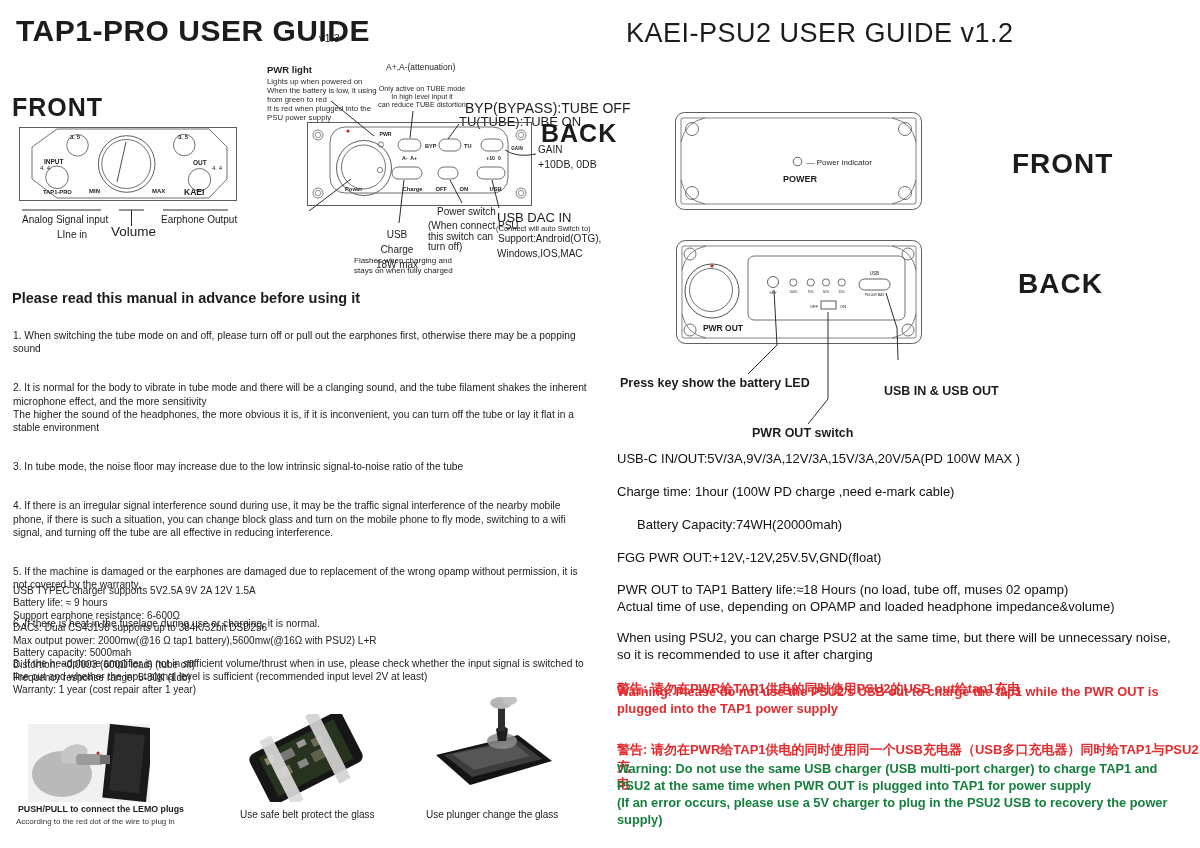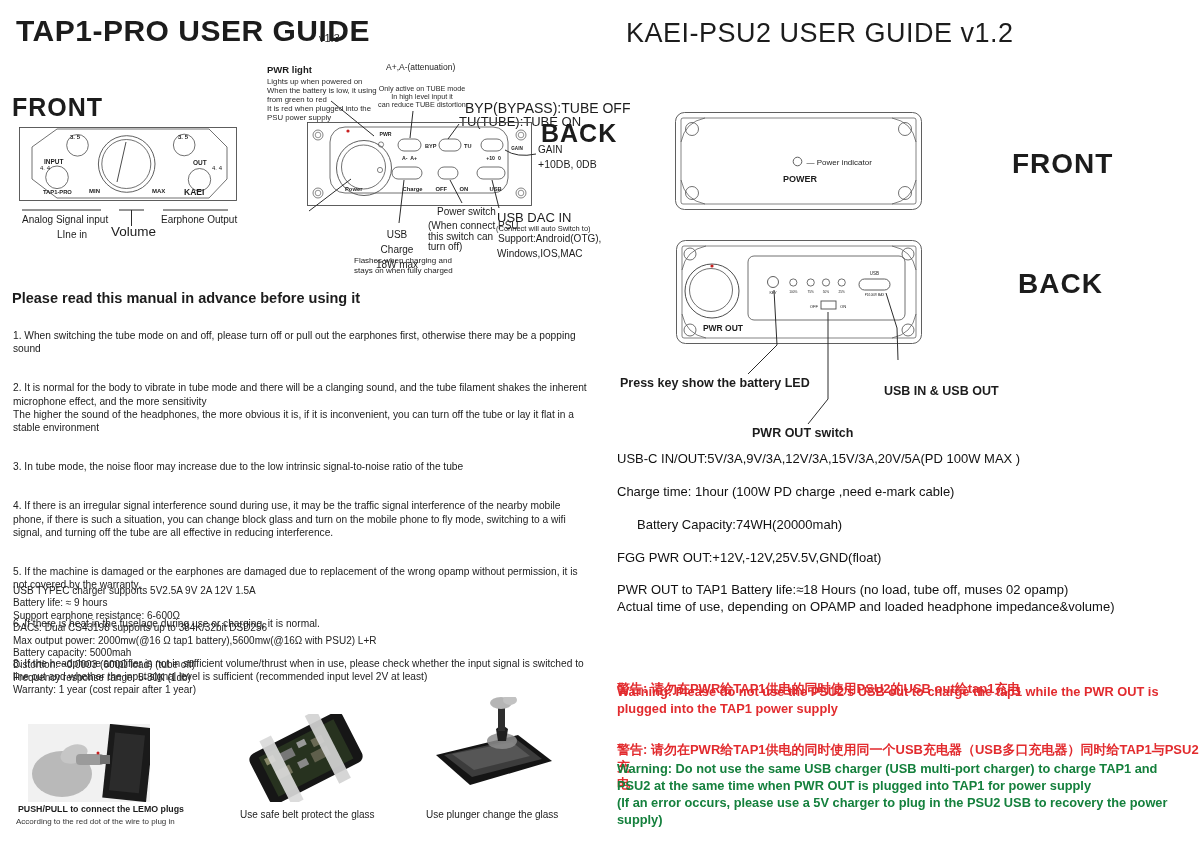--- a/index.html
+++ b/index.html
@@ -272,20 +272,22 @@
   <div class="abs rcallout" style="left:620px;top:376px;">Press key show the battery LED</div>
   <div class="abs rcallout" style="left:884px;top:384px;">USB IN &amp; USB OUT</div>
   <div class="abs rcallout" style="left:752px;top:426px;">PWR OUT switch</div>
 
   <div class="abs info" style="left:617px;top:451px;">USB-C IN/OUT:5V/3A,9V/3A,12V/3A,15V/3A,20V/5A(PD 100W MAX )</div>
   <div class="abs info" style="left:617px;top:484px;">Charge time: 1hour (100W PD charge ,need e-mark cable)</div>
   <div class="abs info" style="left:617px;top:517px;margin-left:20px;">Battery Capacity:74WH(20000mah)</div>
   <div class="abs info" style="left:617px;top:550px;">FGG PWR OUT:+12V,-12V,25V.5V,GND(float)</div>
   <div class="abs info" style="left:617px;top:582px;">PWR OUT to TAP1 Battery life:≈18 Hours (no load, tube off, muses 02 opamp)
 Actual time of use, depending on OPAMP and loaded headphone impedance&amp;volume)</div>
+  <div class="abs info" style="left:617px;top:630px;">When using PSU2, you can charge PSU2 at the same time, but there will be unnecessary noise,
+so it is recommended to use it after charging</div>
 
   <div class="abs warn-cn" style="left:617px;top:663px;color:#e22b2e;">警告: 请勿在PWR给TAP1供电的同时使用PSU2的USB out给tap1充电</div>
   <div class="abs warn-en" style="left:617px;top:683px;color:#e22b2e;">Warning: Please do not use the PSU2's USB out to charge the tap1 while the PWR OUT is
 plugged into the TAP1 power supply</div>
   <div class="abs warn-cn" style="left:617px;top:724px;color:#e22b2e;">警告: 请勿在PWR给TAP1供电的同时使用同一个USB充电器（USB多口充电器）同时给TAP1与PSU2充
 电</div>
   <div class="abs warn-en" style="left:617px;top:760px;color:#15803d;">Warning: Do not use the same USB charger (USB multi-port charger) to charge TAP1 and
 PSU2 at the same time when PWR OUT is plugged into TAP1 for power supply
 (If an error occurs, please use a 5V charger to plug in the PSU2 USB to recovery the power
 supply)</div>

